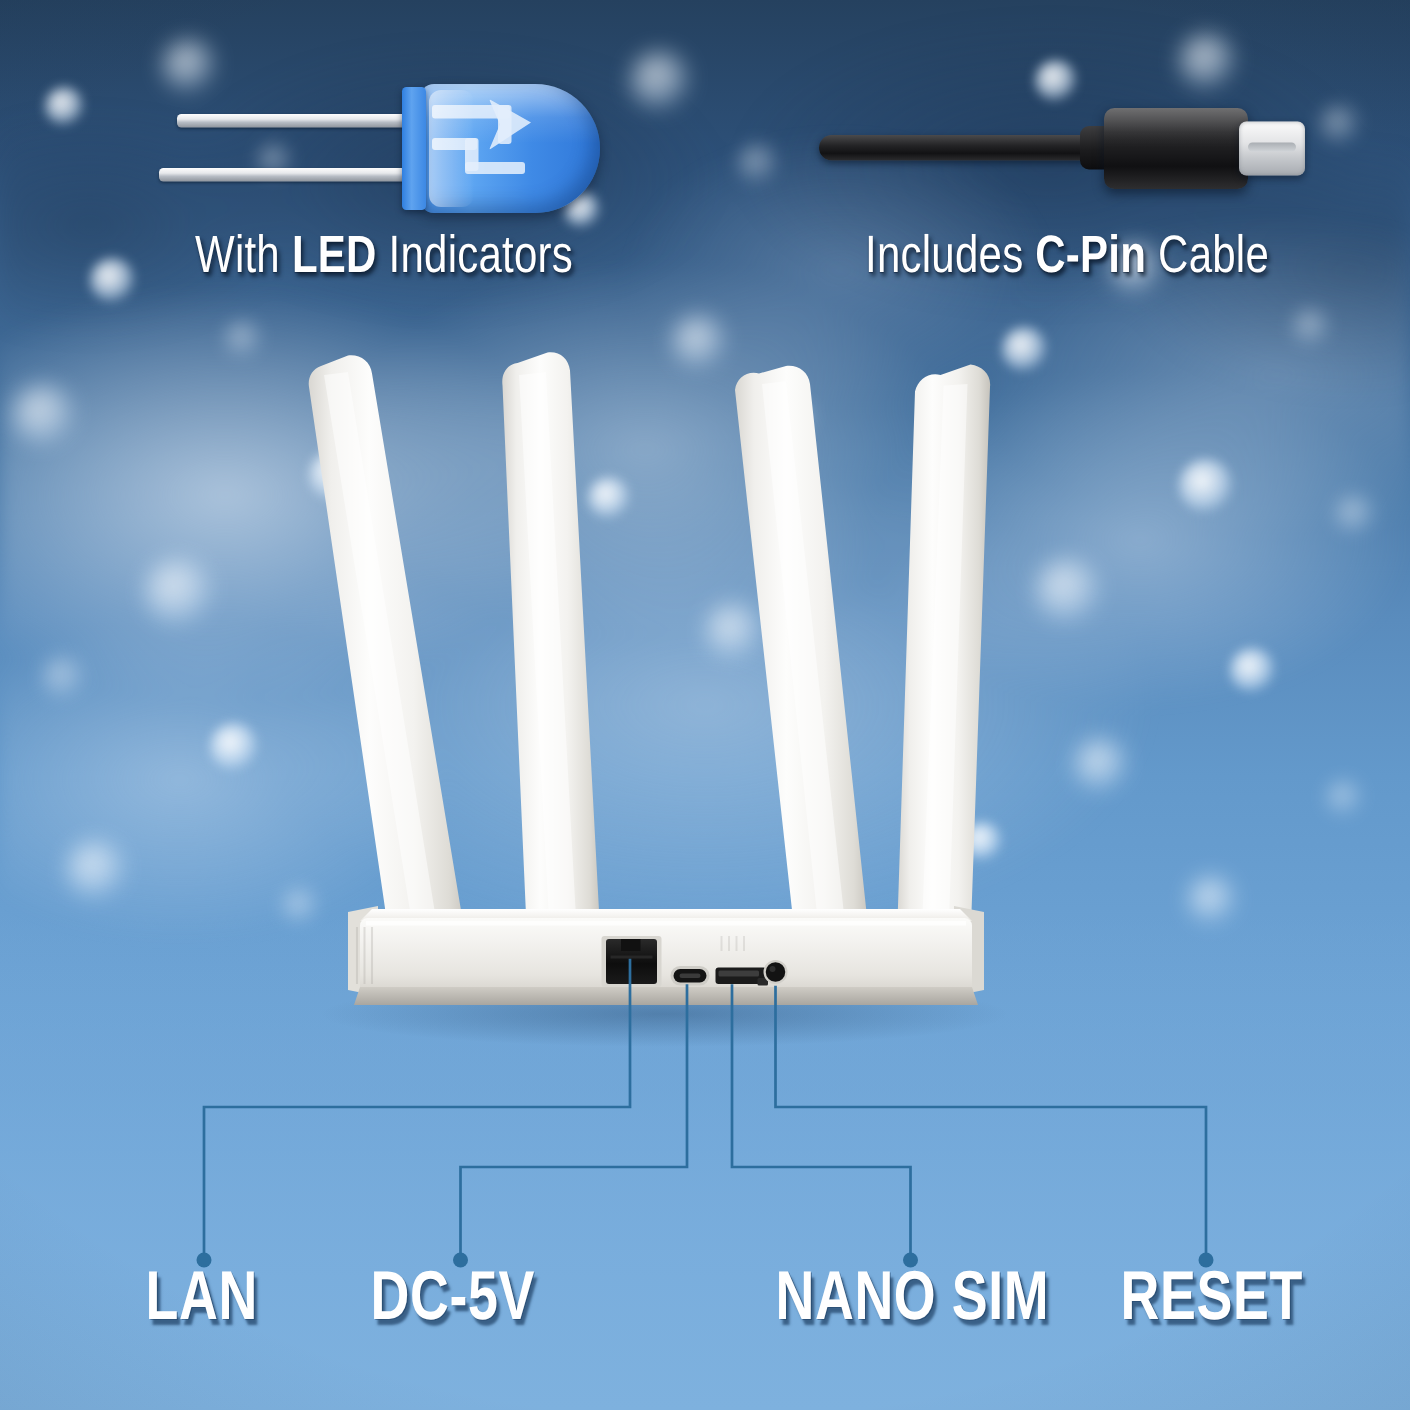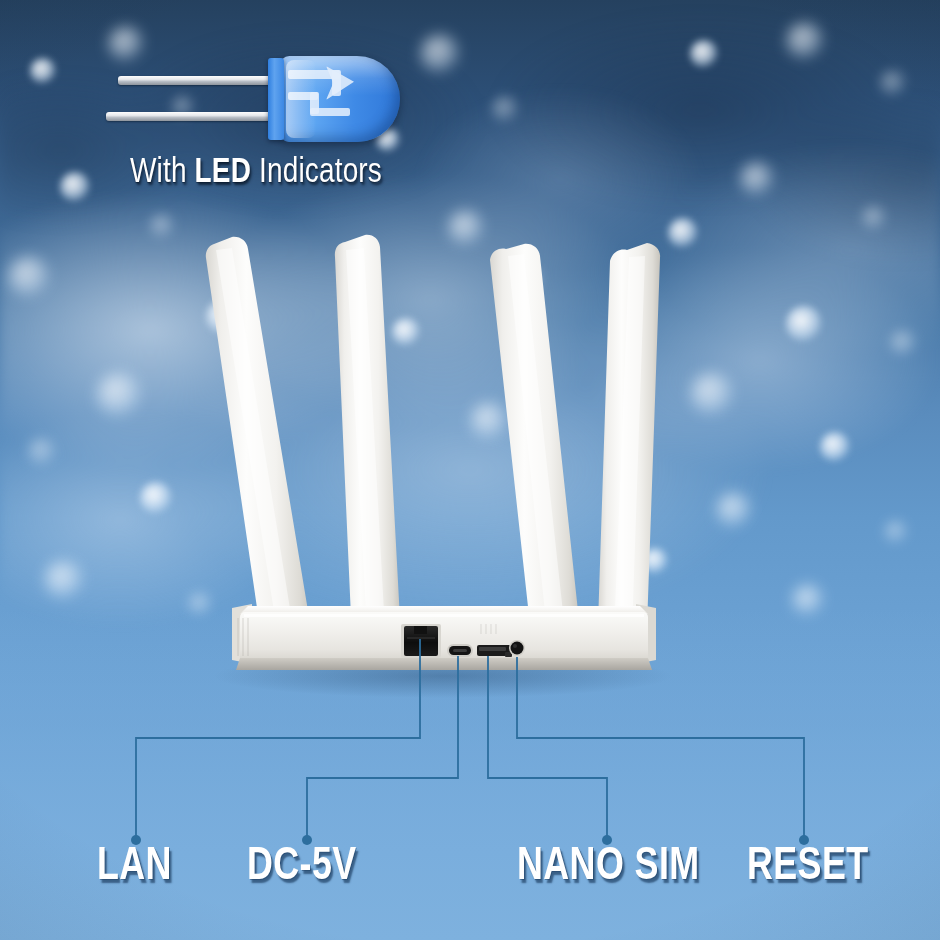--- a/index.html
+++ b/index.html
@@ -228,20 +228,32 @@
               clip-path:polygon(0 0,100% 46%,0 100%,26% 50%);"></div>
       </div>
       <div class="led-flange"></div>
       <div class="led-hl"></div>
     </div>
     <div class="cap">
       <span>With </span><b>LED</b><span> Indicators</span>
     </div>
   </div>
 
+  <div class="feature" style="left:540px;top:50px;width:340px;">
+    <div class="cbl-wrap">
+      <div class="cbl-cord"></div>
+      <div class="cbl-strain"></div>
+      <div class="cbl-house"></div>
+      <div class="cbl-tip"></div>
+      <div class="cbl-tip-slot"></div>
+    </div>
+    <div class="cap">
+      <span>Includes </span><b>C-Pin</b><span> Cable</span>
+    </div>
+  </div>
 
   <svg class="router" viewBox="0 0 940 940">
     <defs>
       <linearGradient id="antGrad" x1="0" y1="0" x2="1" y2="0">
         <stop offset="0%" stop-color="#d9d7d2"></stop>
         <stop offset="14%" stop-color="#f0efec"></stop>
         <stop offset="38%" stop-color="#fdfdfc"></stop>
         <stop offset="66%" stop-color="#f3f2ef"></stop>
         <stop offset="88%" stop-color="#dedcd6"></stop>
         <stop offset="100%" stop-color="#c6c3bc"></stop>

